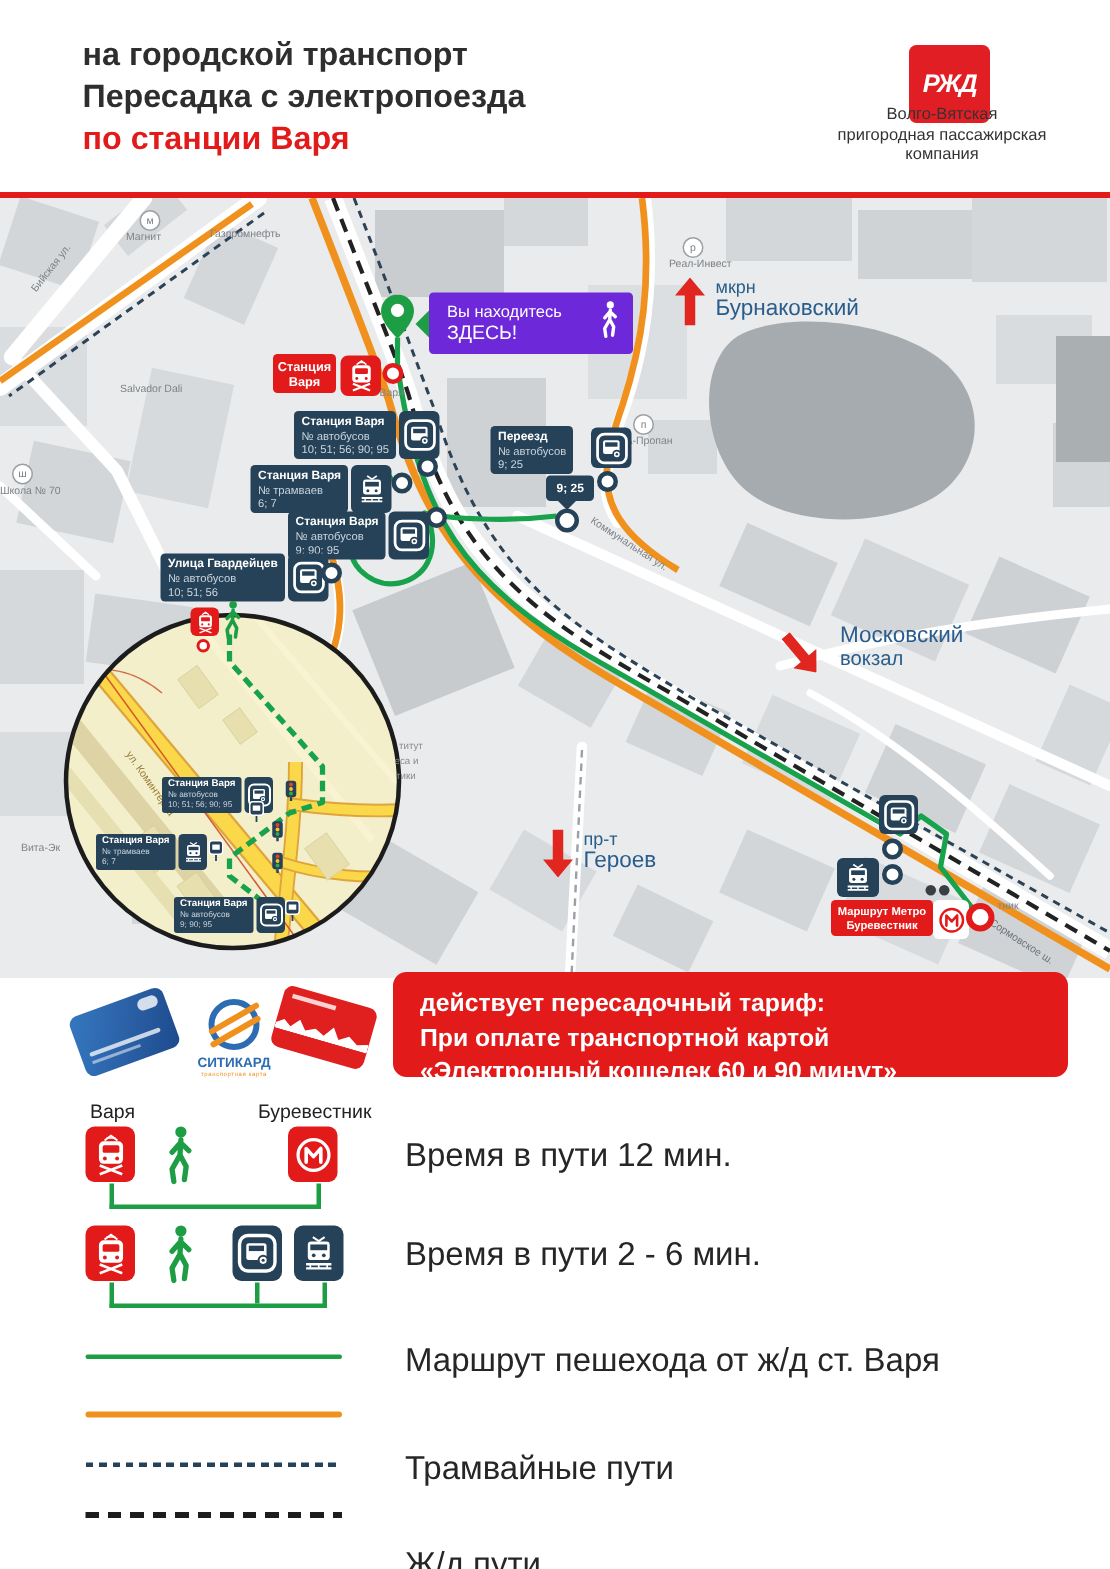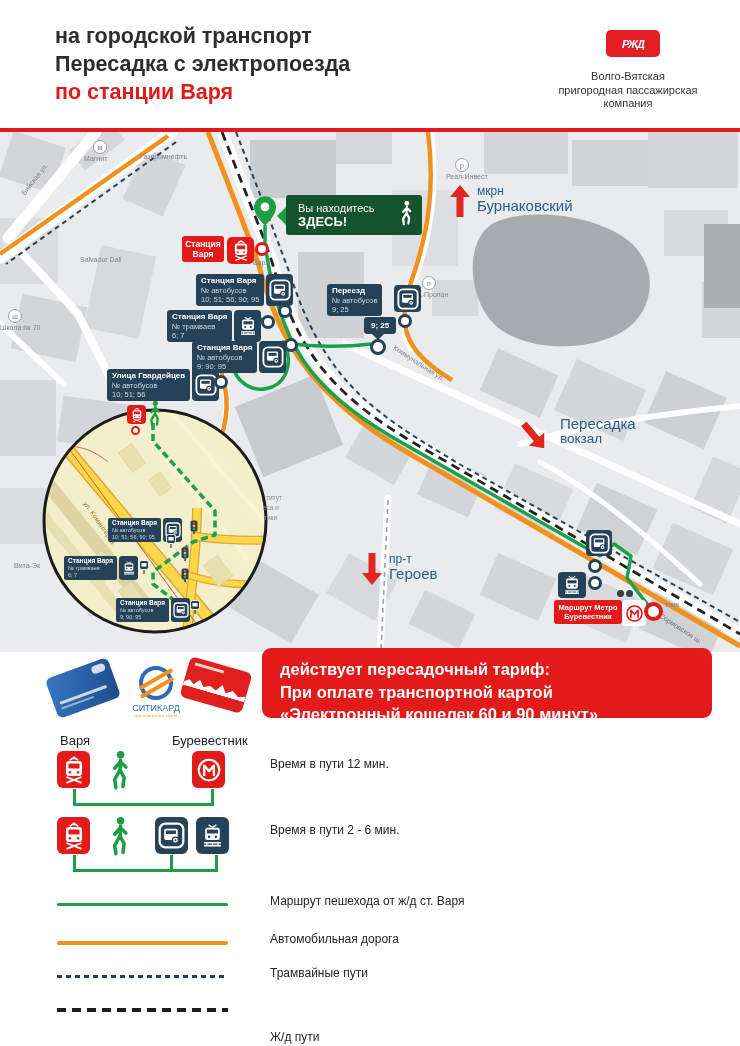--- a/index.html
+++ b/index.html
@@ -3,41 +3,41 @@
 <meta charset="utf-8">
 <style>
   html,body{margin:0;padding:0;background:#fff;}
   #page{position:relative;width:740px;height:1046px;overflow:hidden;
         font-family:"Liberation Sans",sans-serif;background:#fff;}
   .abs{position:absolute;}
 
   
   .title{left:55px;top:22px;font-size:21.5px;font-weight:bold;line-height:28px;color:#2e2e2e;}
   .title .red{color:#e21a1a;}
-  .rzd-logo{left:606px;top:30px;width:54px;height:27px;background:#e21e25;border-radius:5px;
+  .rzd-logo{left:606px;top:30px;width:54px;height:52px;background:#e21e25;border-radius:5px;
             display:flex;align-items:center;justify-content:center;color:#fff;
-            font-weight:bold;font-style:italic;font-size:11px;letter-spacing:-1px;}
+            font-weight:bold;font-style:italic;font-size:17px;letter-spacing:-1px;}
   .company{left:540px;top:70px;width:176px;text-align:center;font-size:11px;line-height:13.5px;color:#333;}
   .divider{left:0;top:128px;width:740px;height:4px;background:#e21a1a;z-index:6;}
 
   
   #map{left:0;top:132px;width:740px;height:520px;background:#e9ebec;overflow:hidden;}
   #map svg.base{position:absolute;left:0;top:0;}
   .poi{position:absolute;font-size:7px;color:#7e8387;white-space:nowrap;z-index:4;}
   .poi-ic{position:absolute;width:12px;height:12px;border-radius:50%;background:#fff;
           border:1px solid #9aa0a4;color:#7e8387;font-size:7px;display:flex;align-items:center;justify-content:center;z-index:4;}
   .area{position:absolute;color:#2a5d8c;white-space:nowrap;z-index:5;line-height:1.05;}
   .area .l1{font-size:12px;}
   .area .l2{font-size:15px;font-weight:normal;}
-  .callout{position:absolute;left:286px;top:63px;background:#14532d;color:#fff;border-radius:3px;
+  .callout{position:absolute;left:286px;top:63px;background:#6d28d9;color:#fff;border-radius:3px;
            display:flex;align-items:center;gap:24px;padding:5px 8px 5px 12px;z-index:6;}
   .callout:before{content:"";position:absolute;left:-9px;top:12px;border:9px solid transparent;
                   border-right-color:#1e9e44;border-left:0;}
   .callout .t1{font-size:11px;line-height:13px;}
-  .callout .t2{font-size:13px;font-weight:bold;line-height:14px;}
+  .callout .t2{font-size:13px;font-weight:normal;line-height:14px;}
   .redbox{position:absolute;background:#e21a1a;color:#fff;border-radius:3px;z-index:5;
           font-weight:bold;text-align:center;}
   .varya-box{left:182px;top:104px;width:42px;padding:3px 0;font-size:8.5px;line-height:10px;}
   .icbox-red{position:absolute;background:#e21a1a;border-radius:5px;display:flex;align-items:center;
              justify-content:center;z-index:5;}
   .stop-circle{position:absolute;background:#fff;border:3px solid #264258;border-radius:50%;
                width:8px;height:8px;z-index:5;}
   .stop-circle.red{border-color:#e21a1a;}
   .stop-circle.big{width:11px;height:11px;border-width:4px;}
   .stopbox{position:absolute;display:flex;align-items:stretch;gap:2px;z-index:5;}
@@ -72,33 +72,33 @@
   .card-red{left:184px;top:664px;width:64px;height:42px;border-radius:6px;background:#e01f1f;
             transform:rotate(16deg);z-index:8;overflow:hidden;}
   .card-red i{position:absolute;left:0;top:18px;width:64px;height:12px;background:#fff;
               clip-path:polygon(0 70%,8% 40%,16% 70%,24% 20%,32% 70%,42% 45%,52% 70%,60% 10%,68% 70%,78% 35%,88% 70%,100% 50%,100% 100%,0 100%);}
   .card-red em{position:absolute;left:6px;top:5px;width:30px;height:2.5px;background:rgba(255,255,255,.8);}
   .citicard{left:126px;top:666px;width:60px;text-align:center;z-index:8;}
   .citi-ring{margin:0 auto;width:26px;height:26px;border-radius:50%;border:4px solid #2b6cb3;position:relative;}
   .citi-ring:before,.citi-ring:after{content:"";position:absolute;left:-6px;width:38px;height:4px;
         background:#f0911e;border-radius:3px;transform:rotate(-30deg);}
   .citi-ring:before{top:7px;}  .citi-ring:after{top:14px;transform:rotate(-30deg) translateY(2px);}
-  .citi-t{color:#2b6cb3;font-weight:normal;font-size:9px;margin-top:3px;}
+  .citi-t{color:#2b6cb3;font-weight:bold;font-size:9px;margin-top:3px;}
   .citi-s{color:#f0911e;font-size:4px;letter-spacing:.4px;}
 
   
   .lg-lbl{position:absolute;font-size:13px;color:#222;z-index:3;}
   .lgbox{position:absolute;width:33px;height:37px;border-radius:6px;display:flex;align-items:center;
          justify-content:center;z-index:3;}
   .lgbox.red{background:#e21a1a;}
   .lgbox.navy{background:#264258;}
   .bracket{position:absolute;height:14px;border-left:3px solid #1e9e44;border-right:3px solid #1e9e44;
            border-bottom:3px solid #1e9e44;z-index:2;}
   .stem{position:absolute;width:3px;height:14px;background:#1e9e44;z-index:2;}
-  .lg-txt{position:absolute;left:270px;font-size:12px;color:#262626;z-index:3;}
+  .lg-txt{position:absolute;left:270px;font-size:22px;color:#262626;z-index:3;}
   .line{position:absolute;left:57px;width:171px;z-index:3;}
   .l-green{height:3px;background:#1e9e44;border-radius:2px;}
   .l-orange{height:3.5px;background:#f0911e;border-radius:2px;}
   .l-tram{height:2.5px;background:repeating-linear-gradient(90deg,#264258 0 5px,transparent 5px 9px);}
   .l-rail{height:3.5px;background:repeating-linear-gradient(90deg,#1d1d1d 0 9px,transparent 9px 15px);}
   .walkerwrap{position:absolute;z-index:5;color:#1e9e44;}
 </style>
 </head>
 <body>
 
@@ -415,21 +415,21 @@
         <use href="#arrowUp"></use>
       </svg>
     <div class="area" style="left:477px;top:53px">
       <div class="l1">мкрн</div>
       <div class="l2">Бурнаковский</div>
     </div>
     <svg class="abs" style="left:524px;top:288px;z-index:5;transform:rotate(140deg)" width="20" height="32" viewBox="0 0 20 32">
         <use href="#arrowUp"></use>
       </svg>
     <div class="area" style="left:560px;top:284px">
-      <div class="l2">Пересадка</div>
+      <div class="l2">Московский</div>
       <div class="l1" style="font-size:13.5px">вокзал</div>
     </div>
     <svg class="abs" style="left:362px;top:420px;z-index:5;transform:rotate(180deg)" width="20" height="34" viewBox="0 0 20 32">
         <use href="#arrowUp"></use>
       </svg>
     <div class="area" style="left:389px;top:421px">
       <div class="l1">пр-т</div>
       <div class="l2">Героев</div>
     </div>
 
@@ -579,19 +579,18 @@
         <use href="#tram"></use>
       </svg>
     </div>
   <div class="bracket" style="left:73px;top:855px;width:139px"></div>
   <div class="stem" style="left:170px;top:855px"></div>
   <div class="lg-txt" style="top:823px">Время в пути 2 - 6 мин.</div>
 
   <div class="line l-green" style="top:903px"></div>
   <div class="lg-txt" style="top:894px">Маршрут пешехода от ж/д ст. Варя</div>
   <div class="line l-orange" style="top:941px"></div>
-  <div class="lg-txt" style="top:932px">Автомобильная дорога</div>
   <div class="line l-tram" style="top:975px"></div>
   <div class="lg-txt" style="top:966px">Трамвайные пути</div>
   <div class="line l-rail" style="top:1008px"></div>
   <div class="lg-txt" style="top:1030px">Ж/д пути</div>
 
 </div>
 
 </body></html>

